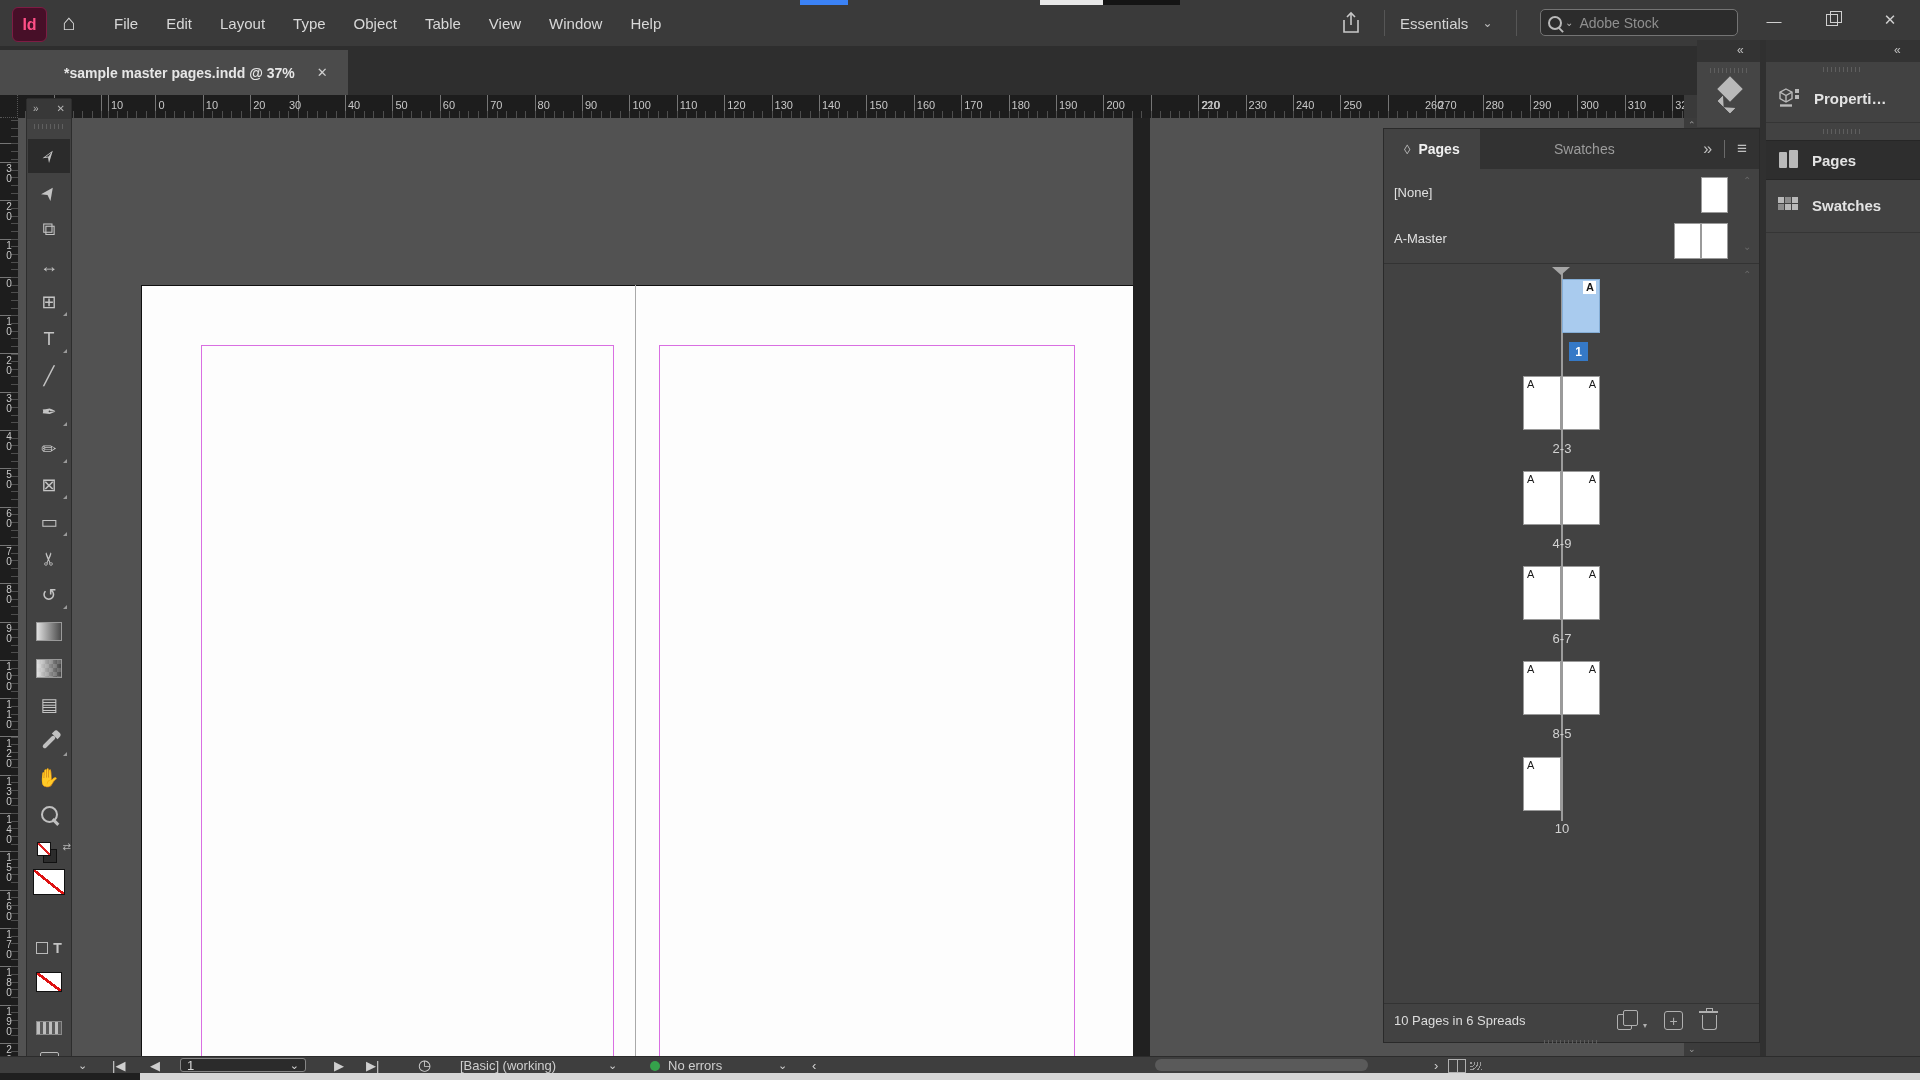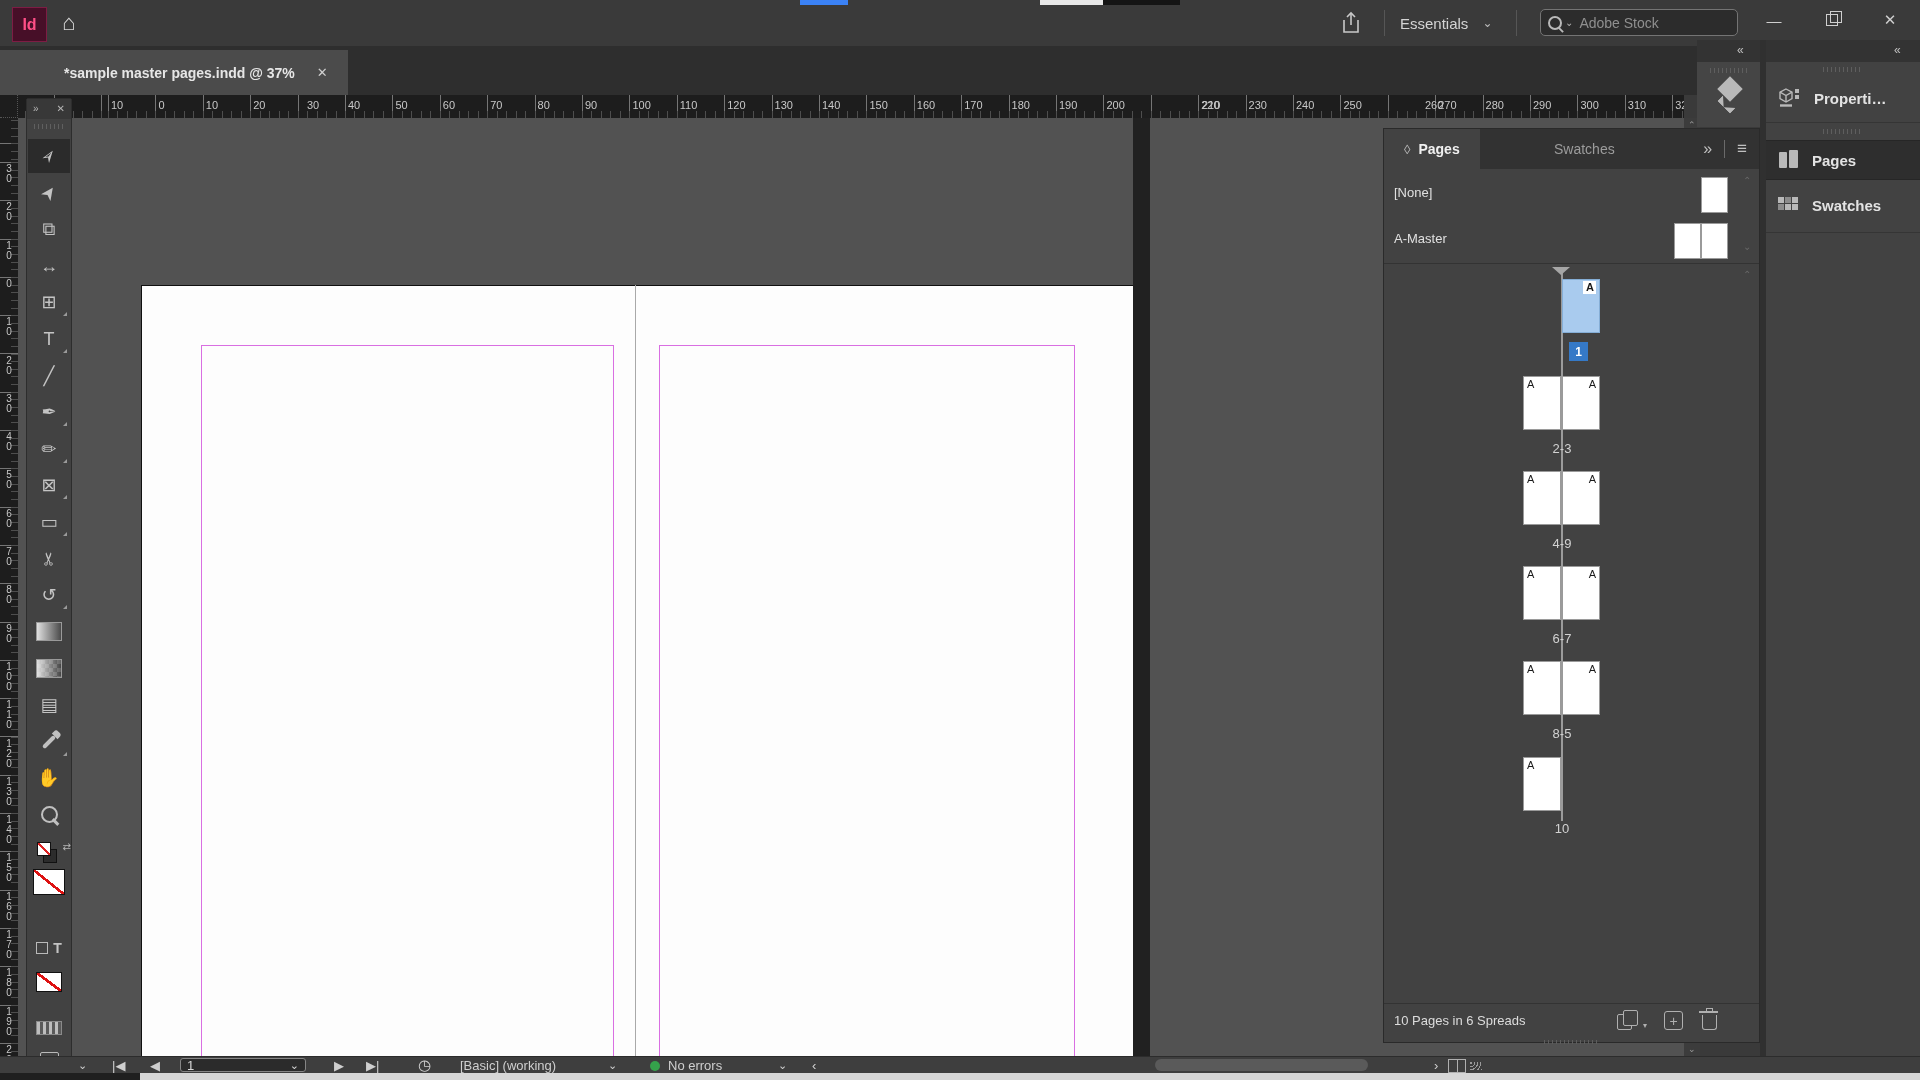--- a/index.html
+++ b/index.html
@@ -4,21 +4,21 @@
 <style>
   html,body{margin:0;padding:0;background:#222;}
   #app{position:relative;width:1920px;height:1080px;background:#3a3a3a;overflow:hidden;
        font-family:"Liberation Sans","DejaVu Sans",sans-serif;color:#d6d6d6;
        -webkit-font-smoothing:antialiased;}
   .abs{position:absolute;}
 
   
   #menubar{left:0;top:0;width:1920px;height:46px;background:#3a3a3a;}
   #app-badge{left:12px;top:7px;width:33px;height:33px;background:#470f28;border:1px solid #7d1d44;
-    border-radius:0;color:#ff4f87;font-weight:bold;font-size:16px;display:flex;align-items:center;justify-content:center;}
+    border-radius:6px;color:#ff4f87;font-weight:bold;font-size:16px;display:flex;align-items:center;justify-content:center;}
   #home-icon{left:62px;top:10px;font-size:22px;color:#d8d8d8;}
   #menus{left:100px;top:0;height:46px;display:flex;align-items:center;}
   .menu-item{padding:0 14px;font-size:15px;color:#d8d8d8;cursor:default;}
   #share-icon{left:1340px;top:11px;}
   .vsep{width:1px;height:26px;background:#565656;top:10px;}
   #workspace{left:1400px;top:0;height:46px;display:flex;align-items:center;font-size:15px;color:#d4d4d4;}
   #workspace .chev{margin-left:14px;font-size:12px;color:#bdbdbd;}
   #search-box{left:1540px;top:9px;width:198px;height:27px;background:#2c2c2c;border:1px solid #747474;
     border-radius:5px;display:flex;align-items:center;padding:0 7px;box-sizing:border-box;}
   #search-box input{background:transparent;border:none;outline:none;color:#cfcfcf;font-size:14px;width:130px;
@@ -178,20 +178,31 @@
   #panel-seam{left:1760px;top:40px;width:6px;height:1033px;background:#303030;}
 </style>
 </head>
 <body>
 
 <div id="app">
 
   <div id="menubar" class="abs">
     <div id="app-badge" class="abs">Id</div>
     <div id="home-icon" class="abs">⌂</div>
+    <div id="menus" class="abs">
+        <div class="menu-item">File</div>
+        <div class="menu-item">Edit</div>
+        <div class="menu-item">Layout</div>
+        <div class="menu-item">Type</div>
+        <div class="menu-item">Object</div>
+        <div class="menu-item">Table</div>
+        <div class="menu-item">View</div>
+        <div class="menu-item">Window</div>
+        <div class="menu-item">Help</div>
+      </div>
     <div id="share-icon" class="abs">
       <svg width="22" height="24" viewBox="0 0 22 24">
           <g fill="none" stroke="#c9c9c9" stroke-width="1.6">
         <path d="M4 9v12h14V9"></path>
             <path d="M11 14V2.5"></path>
             <path d="M7 6l4-4 4 4"></path>
           </g>
         </svg>
     </div>
     <div class="vsep abs" style="left:1384px;"></div>
@@ -223,21 +234,21 @@
   </div>
 
   <div id="ruler-corner" class="abs"></div>
   <div id="h-ruler" class="abs">
     <div class="majors"></div>
     <div class="minors"></div>
   <div class="hlab" style="left: 93px;">10</div>
       <div class="hlab" style="left: 140.4px;">0</div>
       <div class="hlab" style="left: 187.8px;">10</div>
       <div class="hlab" style="left: 235.2px;">20</div>
-      <div class="hlab" style="left: 289px;">30</div>
+      <div class="hlab" style="left: 271px;">30</div>
       <div class="hlab" style="left: 330px;">40</div>
       <div class="hlab" style="left: 377.4px;">50</div>
       <div class="hlab" style="left: 424.8px;">60</div>
       <div class="hlab" style="left: 472.2px;">70</div>
       <div class="hlab" style="left: 519.6px;">80</div>
       <div class="hlab" style="left: 567px;">90</div>
       <div class="hlab" style="left: 614.4px;">100</div>
       <div class="hlab" style="left: 661.8px;">110</div>
       <div class="hlab" style="left: 709.2px;">120</div>
       <div class="hlab" style="left: 756.6px;">130</div>

